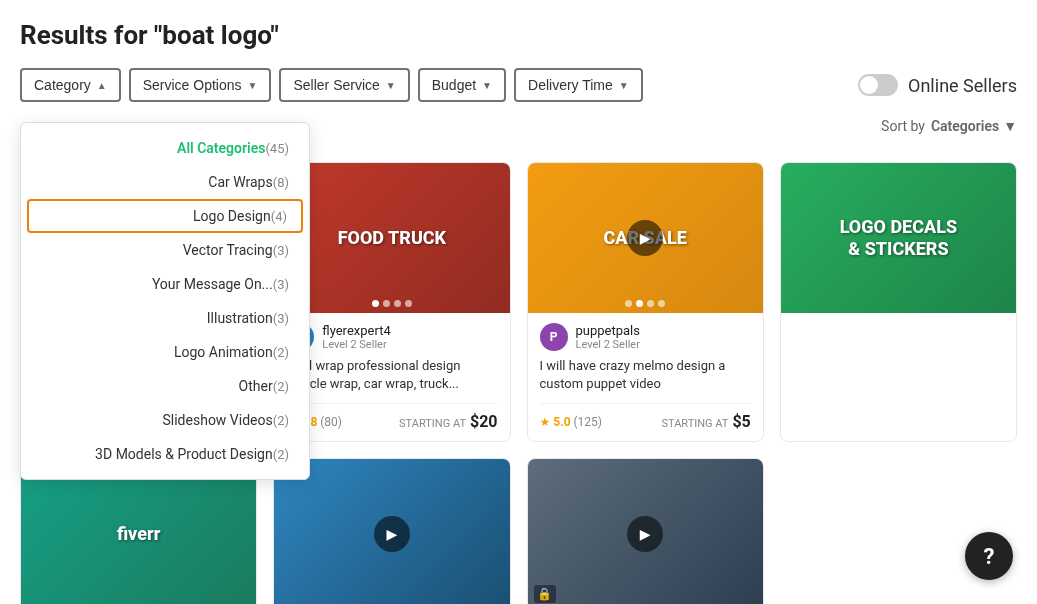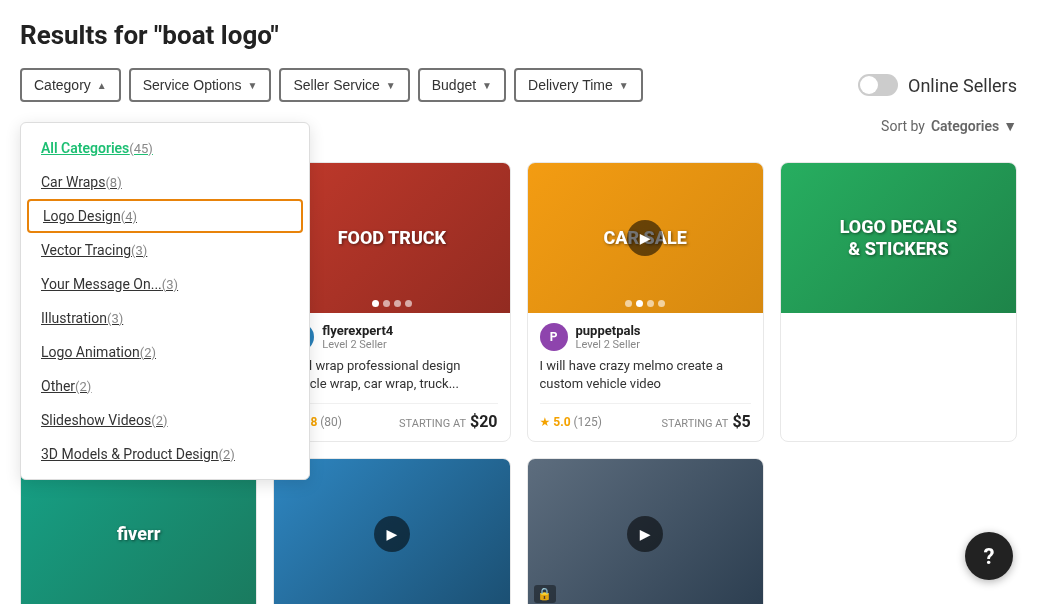--- a/index.html
+++ b/index.html
@@ -25,22 +25,22 @@
 
     
     .dropdown-panel {
       position: absolute; top: calc(100% + 4px); left: 0;
       background: #fff; border: 1px solid #ddd; border-radius: 6px;
       box-shadow: 0 4px 16px rgba(0,0,0,0.12); width: 290px; z-index: 100;
       padding: 8px 0;
     }
 
     .dropdown-item {
-      display: flex; justify-content: flex-start; align-items: center;
-      padding: 9px 20px; cursor: pointer; font-size: 14px; color: #333; text-decoration: underline;
+      display: flex; justify-content: flex-end; align-items: center;
+      padding: 9px 20px; cursor: pointer; font-size: 14px; color: #333;
     }
     .dropdown-item.active { color: #1dbf73; font-weight: 600; }
     .dropdown-item.selected { border: 2px solid #e8830a; border-radius: 4px; margin: 0 6px; padding: 7px 14px; }
     .dropdown-item .count { color: #888; font-size: 13px; font-weight: 400; }
     .dropdown-item.active .count { color: #888; }
 
     
     .sort-bar { display: flex; justify-content: flex-end; align-items: center; margin-bottom: 28px; font-size: 14px; }
     .sort-bar span { color: #666; }
     .sort-select { display: flex; align-items: center; gap: 4px; cursor: pointer; font-weight: 600; color: #222; margin-left: 6px; }
@@ -78,21 +78,21 @@
     .dot.active { background: #fff; }
 
     .card-body { padding: 10px 12px 10px; }
 
     .seller-info { display: flex; align-items: center; gap: 8px; margin-bottom: 6px; }
     .avatar { width: 28px; height: 28px; border-radius: 50%; background: #ddd; overflow: hidden; display: flex; align-items: center; justify-content: center; font-size: 12px; font-weight: 700; color: #fff; flex-shrink: 0; }
     .avatar.av1 { background: #e67e22; }
     .avatar.av2 { background: #2980b9; }
     .avatar.av3 { background: #8e44ad; }
     .seller-name-wrap { display: flex; flex-direction: column; }
-    .seller-name { font-weight: 700; font-size: 13px; color: #222; }
+    .seller-name { font-weight: 400; font-size: 13px; color: #222; }
     .seller-level { font-size: 11px; color: #888; }
 
     .card-desc { font-size: 13px; color: #333; line-height: 1.4; margin-bottom: 8px; min-height: 38px; }
 
     .card-footer { display: flex; align-items: center; justify-content: space-between; padding-top: 8px; border-top: 1px solid #f0f0f0; }
     .rating { display: flex; align-items: center; gap: 3px; font-size: 12px; }
     .star { color: #f4a200; font-size: 12px; }
     .rating-val { font-weight: 700; color: #f4a200; }
     .rating-count { color: #888; }
 
@@ -296,21 +296,21 @@
     </div>
     <div class="card-body">
 
     <div class="seller-info">
       <div class="avatar av3">P</div>
       <div class="seller-name-wrap">
         <span class="seller-name">puppetpals</span>
         <span class="seller-level">Level 2 Seller</span>
       </div>
     </div>
-      <div class="card-desc">I will have crazy melmo create a custom vehicle video</div>
+      <div class="card-desc">I will have crazy melmo design a custom puppet video</div>
 
     <div class="card-footer">
       <div class="rating">
         <span class="star">★</span>
         <span class="rating-val">5.0</span>
         <span class="rating-count">(125)</span>
       </div>
       <div class="price-wrap">
         <span class="starting-at">STARTING AT</span>
         <span class="price">$5</span>

